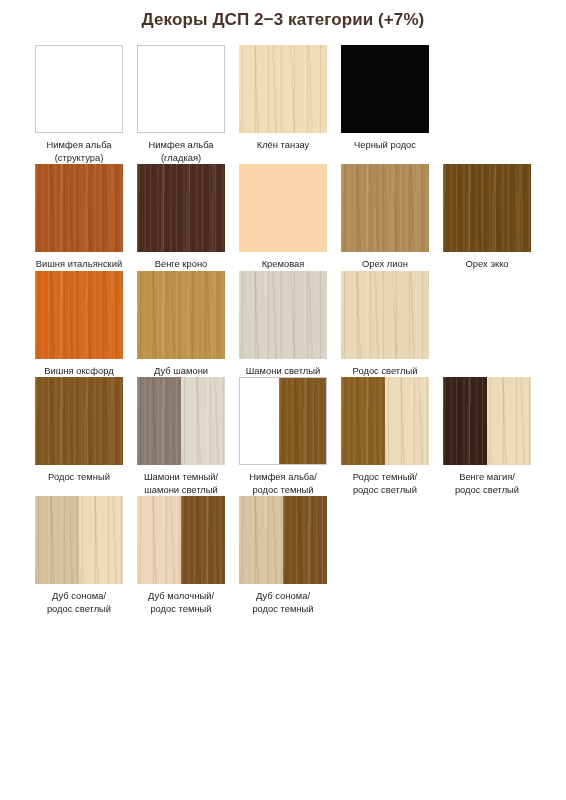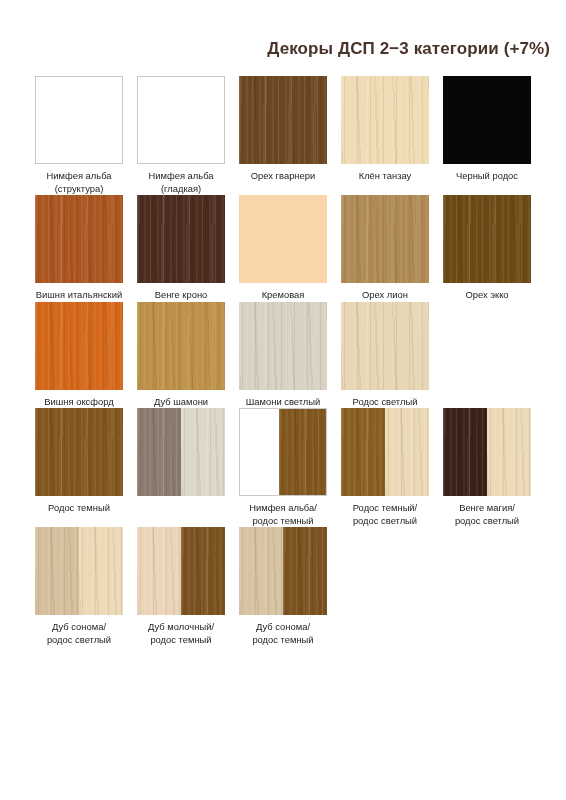--- a/index.html
+++ b/index.html
@@ -10,27 +10,27 @@
   body {
     width: 566px;
     height: 800px;
     font-family: "Liberation Sans", "DejaVu Sans", sans-serif;
     color: #222222;
     overflow: hidden;
     position: relative;
   }
 
   .page-title {
-    text-align: right;
+    text-align: center;
     font-size: 17px;
     font-weight: bold;
     color: #4a332a;
     letter-spacing: 0.1px;
-    margin: 16px;
-    padding: 22px 0 0 0;
+    margin: 0;
+    padding: 9px 0 0 0;
     line-height: 22px;
   }
 
   .swatch-grid {
     padding: 0 0 0 0;
     margin: 14px 0 0 0;
   }
 
   .swatch-row {
     display: flex;
@@ -129,26 +129,20 @@
       </div>
       <div class="swatch-cell">
         <div class="swatch-chip bordered">
           <div class="band" style="width: 100%; background: rgb(255, 255, 255);"></div>
         </div>
         <div class="swatch-label">Нимфея альба
 (гладкая)</div>
       </div>
       <div class="swatch-cell">
         <div class="swatch-chip">
-          <div class="band grain" style="width: 100%; background: rgb(110, 71, 34);"></div>
-        </div>
-        <div class="swatch-label">Орех гварнери</div>
-      </div>
-      <div class="swatch-cell">
-        <div class="swatch-chip">
           <div class="band grain" style="width: 100%; background: rgb(240, 220, 180);"></div>
         </div>
         <div class="swatch-label">Клён танзау</div>
       </div>
       <div class="swatch-cell">
         <div class="swatch-chip">
           <div class="band" style="width: 100%; background: rgb(7, 7, 7);"></div>
         </div>
         <div class="swatch-label">Черный родос</div>
       </div>
@@ -216,20 +210,22 @@
         <div class="swatch-chip">
           <div class="band grain" style="width: 100%; background: rgb(129, 86, 31);"></div>
         </div>
         <div class="swatch-label">Родос темный</div>
       </div>
       <div class="swatch-cell">
         <div class="swatch-chip">
           <div class="band grain" style="width: 50%; background: rgb(138, 123, 112);"></div>
           <div class="band grain" style="width: 50%; background: rgb(221, 215, 201);"></div>
         </div>
+        <div class="swatch-label">Шамони темный/
+шамони светлый</div>
       </div>
       <div class="swatch-cell">
         <div class="swatch-chip bordered">
           <div class="band" style="width: 45%; background: rgb(255, 255, 255);"></div>
           <div class="band grain" style="width: 55%; background: rgb(129, 86, 31);"></div>
         </div>
         <div class="swatch-label">Нимфея альба/
 родос темный</div>
       </div>
       <div class="swatch-cell">

